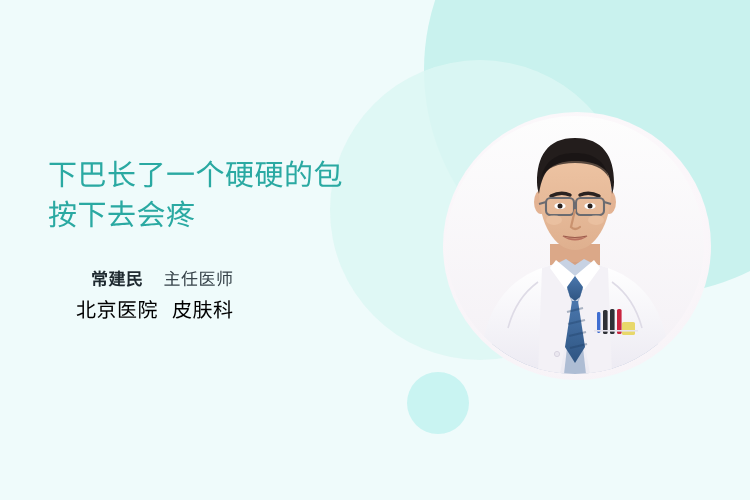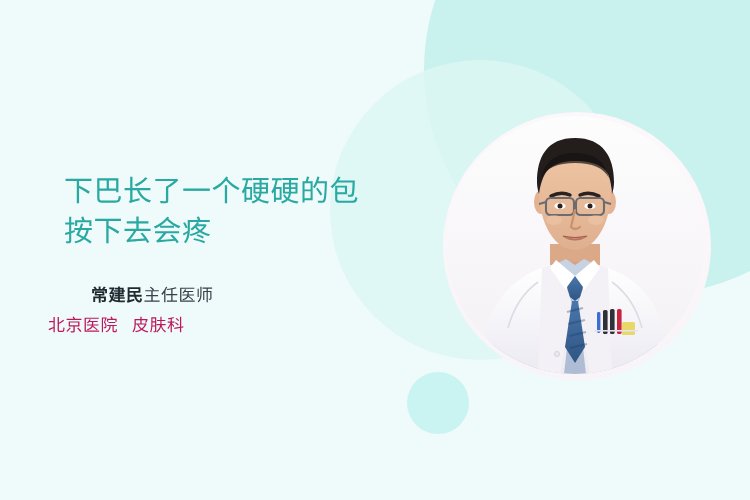--- a/index.html
+++ b/index.html
@@ -70,49 +70,50 @@
     left: 48px;
     top: 155px;
     width: 380px;
   }
   #headline {
     color: #2aa9a2;
     font-size: 29px;
     line-height: 40px;
     font-weight: 400;
     letter-spacing: .5px;
-    margin: 16px;
+    margin: 0;
     white-space: pre-line;
   }
   #byline {
     margin-top: 30px;
     font-size: 17px;
     line-height: 30px;
     color: #2e3a40;
     white-space: nowrap;
   }
   #doctor-name {
     font-weight: 700;
     color: #1f2a30;
     letter-spacing: .5px;
     margin-left: 43px;
   }
   #doctor-title {
     font-weight: 400;
     color: #37434a;
-    margin-left: 0;
+    margin-left: 20px;
     letter-spacing: .5px;
     text-align: right;
   }
   #affiliation {
-    font-size: 17px;
+    font-size: 20px;
     line-height: 30px;
-    color: #be185d;
+    color: #000000;
     letter-spacing: .5px;
     white-space: nowrap;
+    margin-left: 28px;
   }
   #hospital-dept-sep { display: inline-block; width: 14px; }
 </style>
 </head>
 <body>
 
 <div id="card">
 
   <div class="blob" id="blob-teal-large"></div>
   <div class="blob" id="blob-mint-mid"></div>

